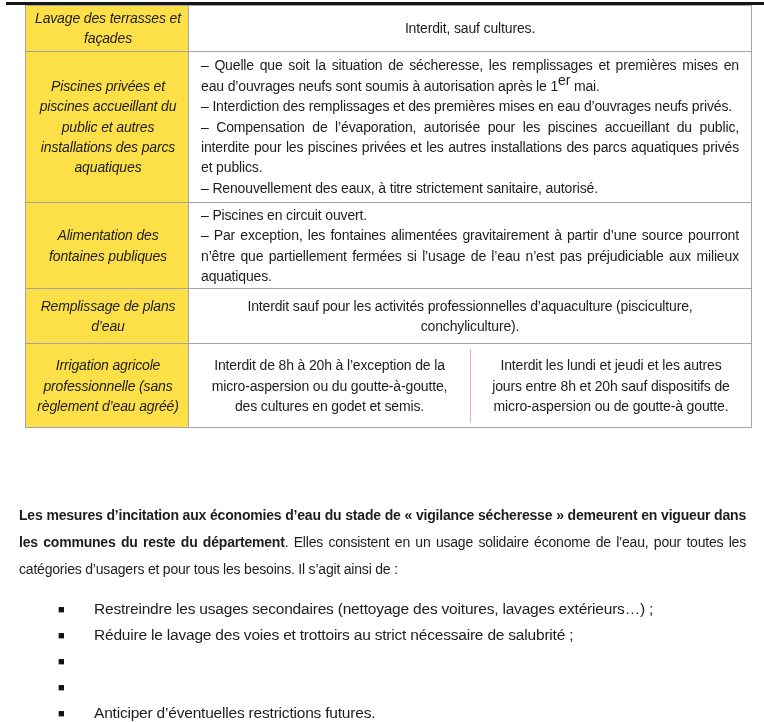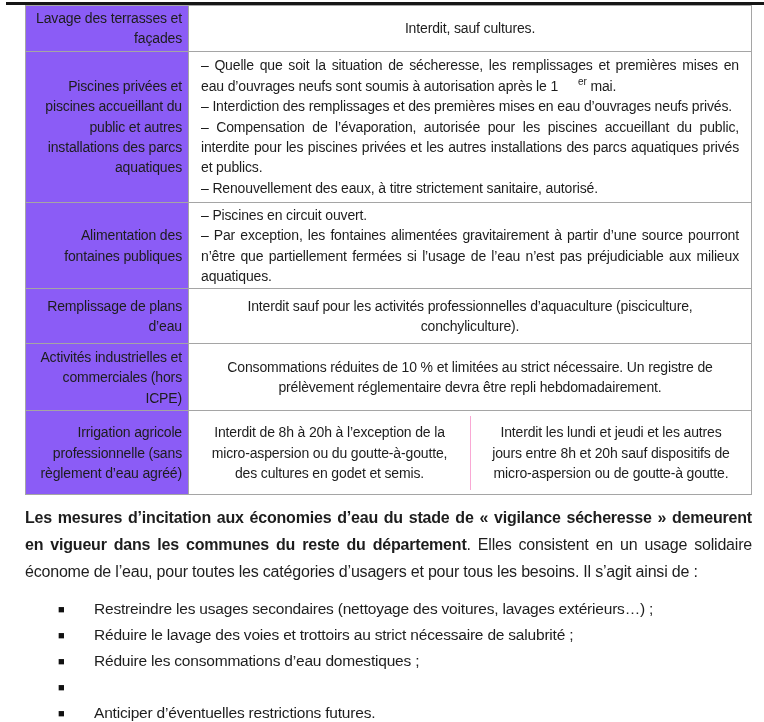--- a/index.html
+++ b/index.html
@@ -12,35 +12,35 @@
   }
   table.doc-table{
     position:absolute;top:5px;left:25px;width:727px;
     border-collapse:collapse;table-layout:fixed;
     font-size:14px;line-height:20.4px;letter-spacing:-0.15px;
   }
   table.doc-table td{
     border:1px solid #a5a5a5;vertical-align:middle;overflow:hidden;
   }
   td.label-cell{
-    width:148px;background:#8b5cf6;padding:2px 6px 2px 8px;text-align:right;
+    width:148px;background:#fde047;padding:2px 6px 2px 8px;text-align:center;font-style:italic;
   }
   td.content-cell{padding:2px 12px;}
   .center{text-align:center;}
   .justify{text-align:justify;}
   .split-wrap{display:flex;width:100%;height:100%;align-items:stretch;padding:0;}
   .split-cell{
     width:50%;display:flex;align-items:flex-end;justify-content:center;
     text-align:center;padding:6px 14px;box-sizing:border-box;
   }
   .split-cell + .split-cell{border-left:1px solid #f9a8d4;}
-  sup{font-size:10px;line-height:0;margin-left:20px;}
+  sup{font-size:14px;line-height:0;}
   .intro{
-    position:absolute;top:488px;left:25px;width:727px;
-    font-size:16px;line-height:27px;letter-spacing:-0.2px;text-align:justify;
+    position:absolute;top:488px;left:19px;width:727px;
+    font-size:14px;line-height:27px;letter-spacing:-0.2px;text-align:justify;
   }
   .intro b{letter-spacing:-0.2px;}
   .bullet-list{
     position:absolute;top:596px;left:58px;width:680px;
     font-size:15.5px;letter-spacing:-0.2px;
   }
   .bullet-item{display:flex;line-height:26px;}
   .bullet-glyph{
     width:36px;flex:0 0 36px;font-size:11px;line-height:26px;color:#111111;
   }
@@ -86,28 +86,20 @@
 
   <tr>
     <td class="label-cell" style="height:50px;">
       <span>Remplissage de plans d’eau</span>
     </td>
     <td class="content-cell center">
       <span>Interdit sauf pour les activités professionnelles d’aquaculture (pisciculture, conchyliculture).</span>
     </td>
   </tr>
 
-  <tr>
-    <td class="label-cell" style="height:62px;">
-      <span>Activités industrielles et commerciales (hors ICPE)</span>
-    </td>
-    <td class="content-cell center">
-      <span>Consommations réduites de 10 % et limitées au strict nécessaire. Un registre de prélèvement réglementaire devra être repli hebdomadairement.</span>
-    </td>
-  </tr>
 
   <tr>
     <td class="label-cell" style="height:79px;">
       <span>Irrigation agricole professionnelle (sans règlement d’eau agréé)</span>
     </td>
     <td class="content-cell" style="padding:0;">
       <div class="split-wrap">
         <div class="split-cell">
           <span>Interdit de 8h à 20h à l’exception de la micro-aspersion ou du goutte-à-goutte, des cultures en godet et semis.</span>
         </div>
@@ -126,21 +118,20 @@
   <div class="bullet-item">
     <span class="bullet-glyph">■</span>
     <span>Restreindre les usages secondaires (nettoyage des voitures, lavages extérieurs…) ;</span>
   </div>
   <div class="bullet-item">
     <span class="bullet-glyph">■</span>
     <span>Réduire le lavage des voies et trottoirs au strict nécessaire de salubrité ;</span>
   </div>
   <div class="bullet-item">
     <span class="bullet-glyph">■</span>
-    <span>Réduire les consommations d’eau domestiques ;</span>
   </div>
   <div class="bullet-item">
     <span class="bullet-glyph">■</span>
   </div>
   <div class="bullet-item">
     <span class="bullet-glyph">■</span>
     <span>Anticiper d’éventuelles restrictions futures.</span>
   </div>
 </div>
 

